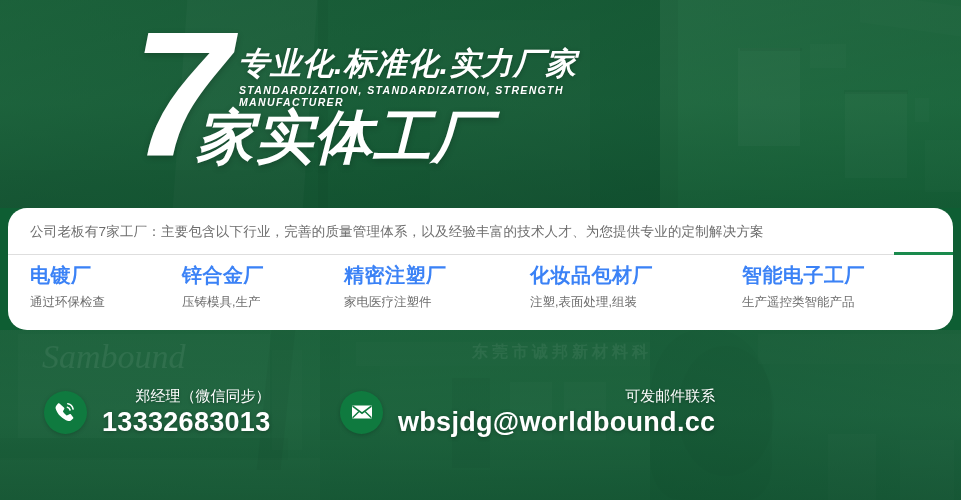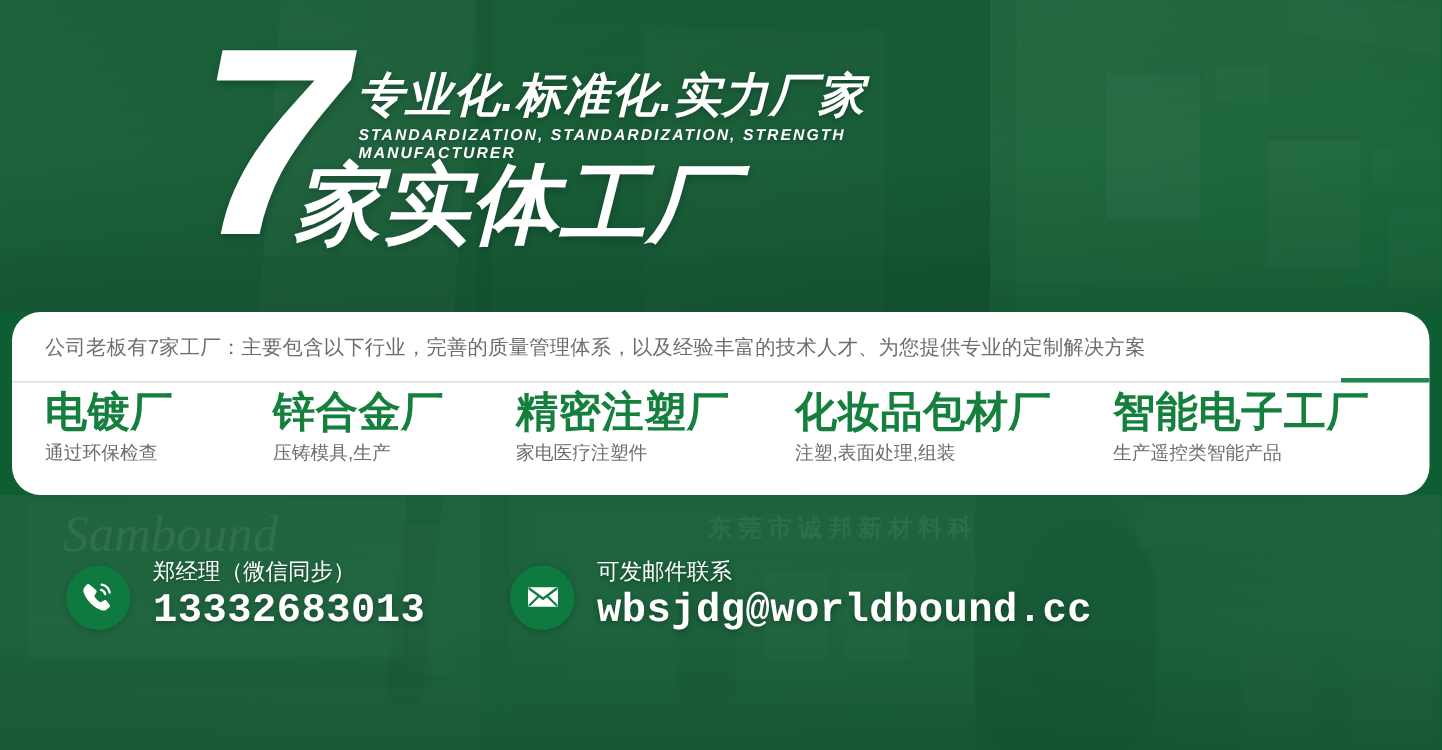--- a/index.html
+++ b/index.html
@@ -50,35 +50,35 @@
         text-shadow:0 2px 6px rgba(0,0,0,.22);}
 
   
   .panel{position:absolute;left:8px;top:208px;width:945px;height:122px;background:#fff;border-radius:19px;}
   .panel-desc{position:absolute;left:22px;top:15px;font-size:13.5px;color:#6d6d6d;
         letter-spacing:.2px;white-space:nowrap;}
   .panel-rule{position:absolute;left:0px;top:46px;width:945px;height:1px;background:#dedede;}
   .panel-rule-accent{position:absolute;left:886px;top:44px;width:59px;height:3px;background:#1a8a4d;}
   .cats{position:absolute;left:0;top:52px;width:945px;height:62px;}
   .cat{position:absolute;top:0;}
-  .cat-title{font-size:28px;font-weight:bold;color:#15803d;line-height:30px;white-space:nowrap;
+  .cat-title{font-size:20px;font-weight:bold;color:#3b82f6;line-height:30px;white-space:nowrap;
         letter-spacing:.5px;}
   .cat-sub{font-size:12.5px;color:#6d6d6d;line-height:16px;white-space:nowrap;margin-top:4px;}
 
   
-  .contact{position:absolute;left:0;top:372px;width:780px;height:75px;}
+  .contact{position:absolute;left:0;top:386px;width:780px;height:75px;text-align:right;}
   .c-item{position:absolute;top:0;display:flex;align-items:center;}
   .c-circle{width:43px;height:43px;border-radius:50%;background:#0f7a3f;
         display:flex;align-items:center;justify-content:center;flex:0 0 auto;
         box-shadow:0 1px 4px rgba(0,0,0,.2);}
   .c-text{margin-left:15px;}
   .c-label{font-size:15px;color:#fff;line-height:20px;white-space:nowrap;
         text-shadow:0 1px 3px rgba(0,0,0,.3);}
   .c-value{font-size:27px;font-weight:bold;color:#fff;line-height:32px;white-space:nowrap;
-        text-shadow:0 1px 4px rgba(0,0,0,.3);letter-spacing:.3px;font-family:Liberation Mono, monospace;}
+        text-shadow:0 1px 4px rgba(0,0,0,.3);letter-spacing:.3px;}
 </style>
 </head>
 <body>
 
 <div class="banner">
 
   <div class="bg">
 
     <div class="bg-cell bg-tl">
       <div class="shape" style="left:180px;top:-10px;width:130px;height:230px;transform:skewX(-4deg);"></div>

